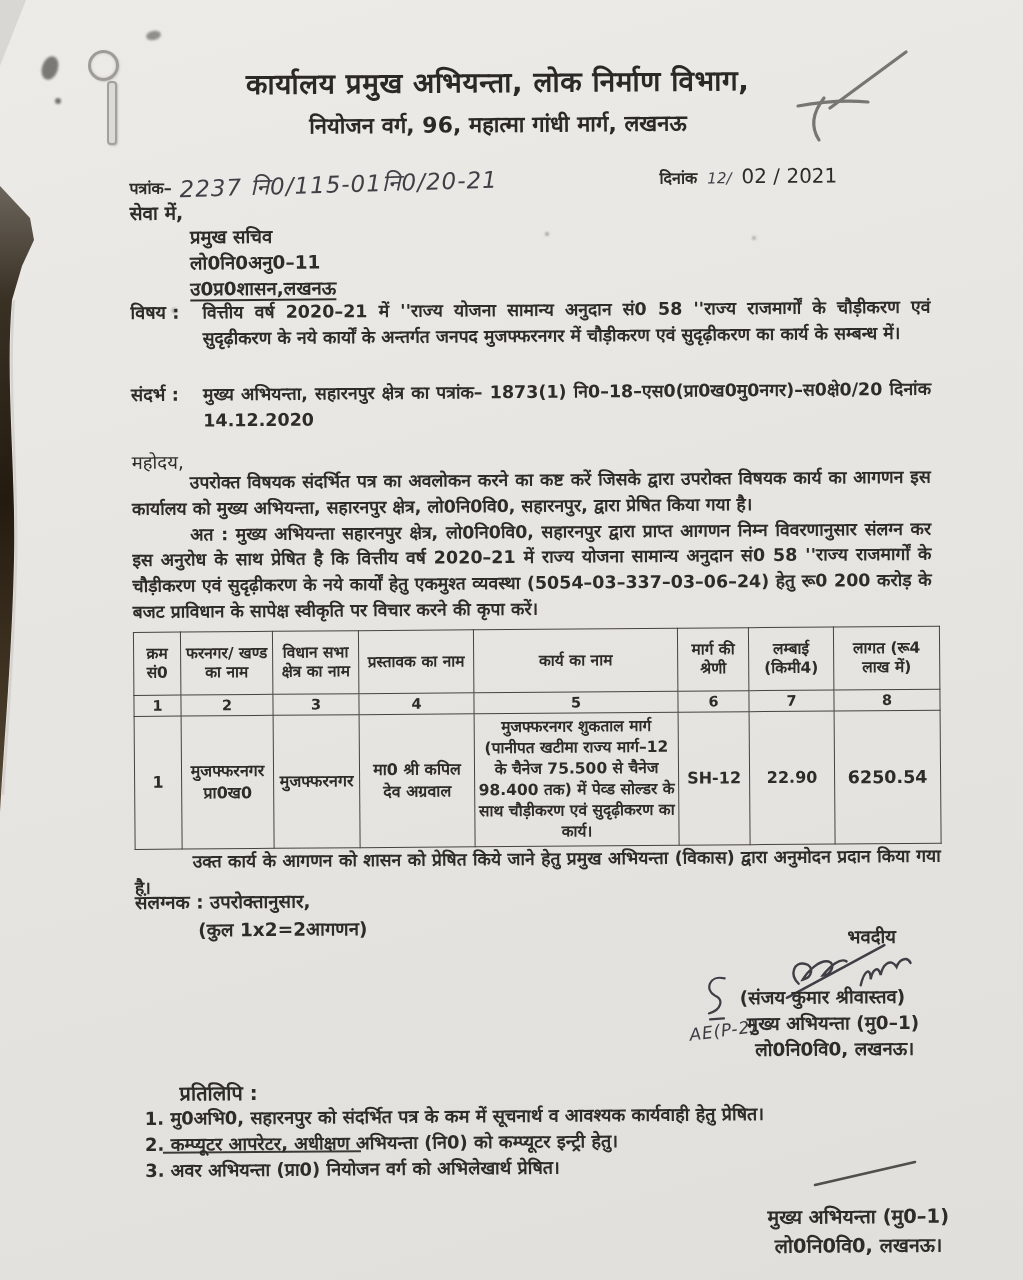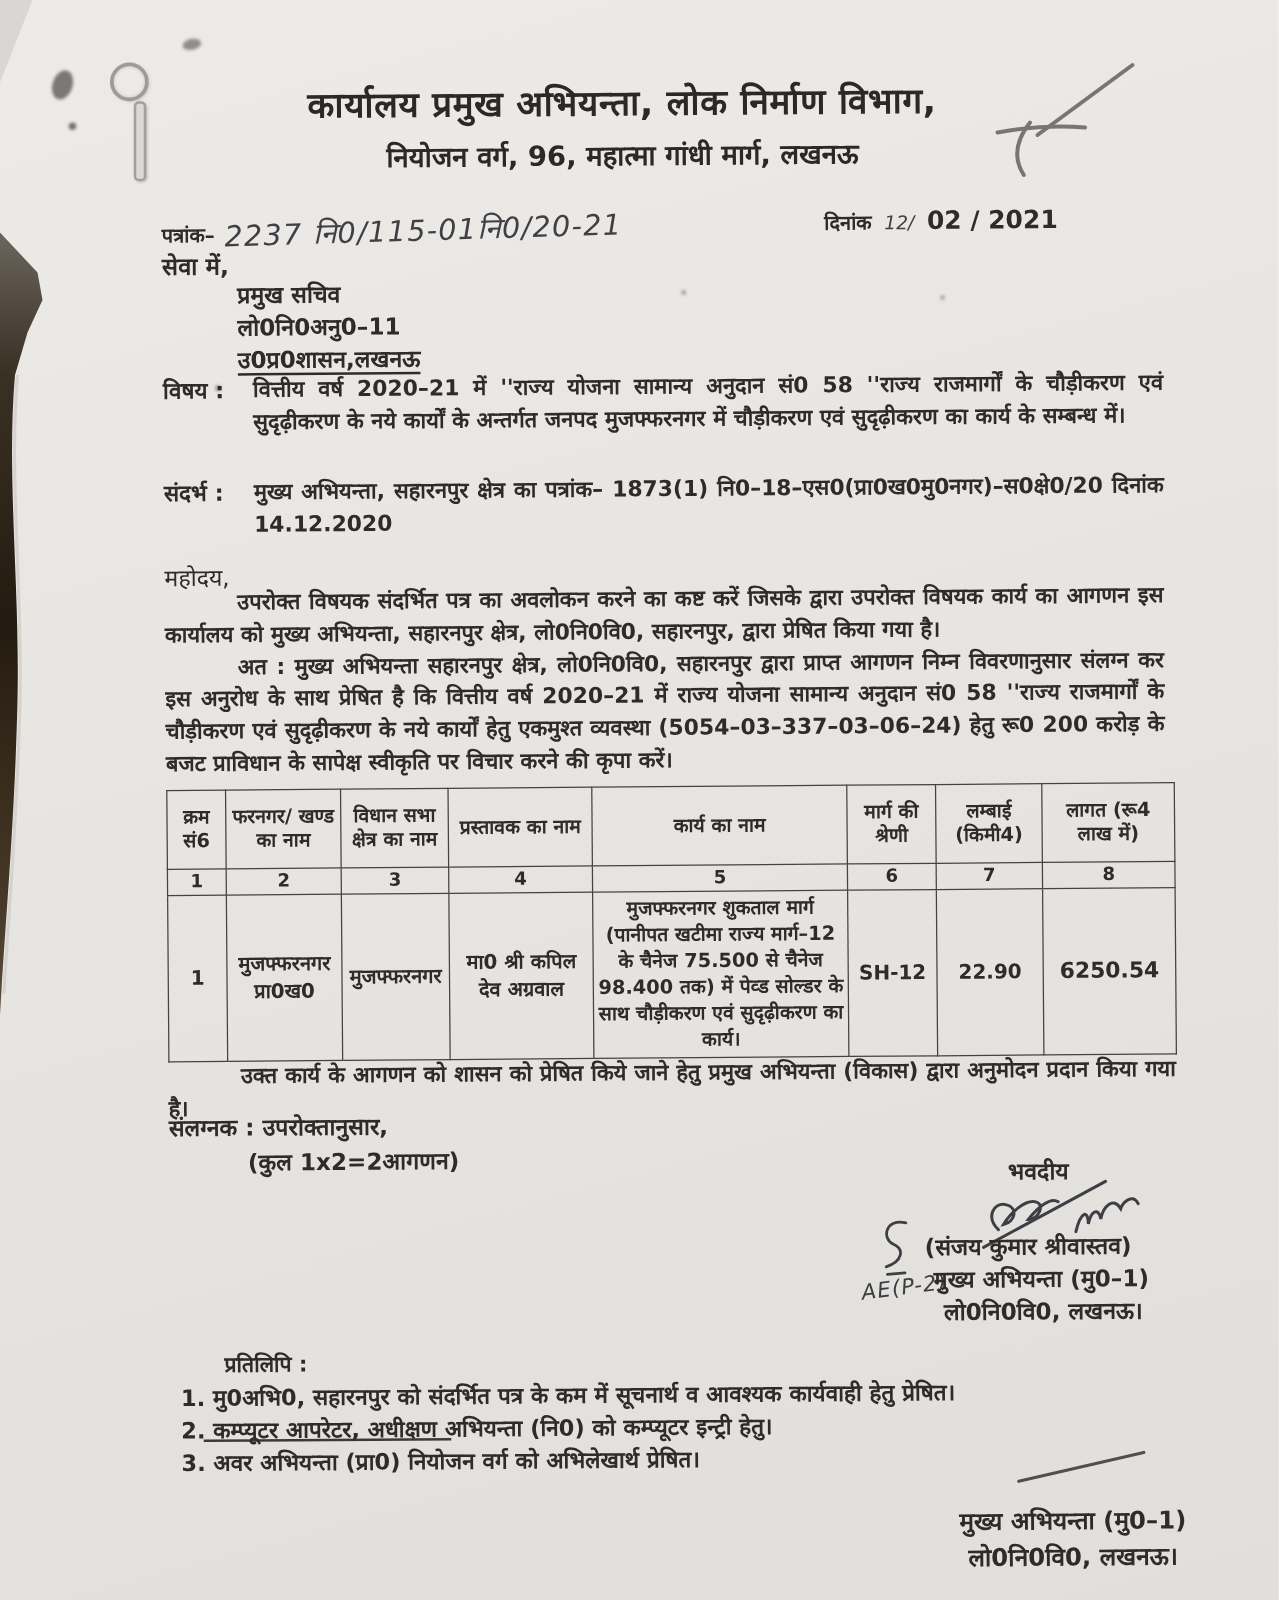--- a/index.html
+++ b/index.html
@@ -19,21 +19,21 @@
   .lh1{font-size:28px;font-weight:700;letter-spacing:.5px;color:#2b2926;}
   .lh2{font-size:22px;font-weight:700;margin-top:8px;color:#2b2926;}
 
   
   .refline{left:133px;top:166px;width:540px;display:flex;align-items:baseline;gap:8px;}
   .plabel{font-size:16px;font-weight:700;white-space:nowrap;}
   .hand{color:#403f45;font-style:italic;}
   .letterno{font-size:23px;letter-spacing:1px;transform:rotate(-1.3deg);white-space:nowrap;}
   .dateline{left:663px;top:166px;display:flex;align-items:baseline;gap:10px;}
   .dateday{font-size:15px;}
-  .daterest{font-size:20px;font-weight:700;}
+  .daterest{font-size:20px;font-weight:400;}
 
   .seva{left:133px;top:197px;font-size:19px;font-weight:700;}
   .addr{left:193px;top:222px;font-size:18.5px;font-weight:600;line-height:26px;}
   .addr .u{text-decoration:underline;text-underline-offset:4px;text-decoration-thickness:1.5px;}
 
   
   .block{display:flex;gap:10px;}
   .subject{left:133px;top:297px;width:800px;}
   .reference{left:133px;top:379px;width:800px;}
   .blabel{font-size:18px;font-weight:700;white-space:nowrap;width:62px;flex:none;}
@@ -53,28 +53,28 @@
   .datarow td{font-size:16px;font-weight:600;line-height:22px;height:128px;}
   .datarow .work{font-size:15.5px;line-height:21px;}
   .datarow .money{font-size:17.5px;}
 
   
   .closing{left:133px;top:847px;width:806px;font-size:17.5px;font-weight:600;line-height:25.5px;text-align:justify;}
   .enclosure{left:133px;top:886px;font-size:18.5px;font-weight:700;}
   .enclosure2{left:196px;top:914px;font-size:18.5px;font-weight:700;}
 
   
-  .bhavdiya{left:804px;top:926px;font-size:18.5px;font-weight:700;}
+  .bhavdiya{left:845px;top:926px;font-size:18.5px;font-weight:700;}
   .signame{left:737px;top:986px;font-size:18.5px;font-weight:700;}
   .sigtitle{left:744px;top:1012px;font-size:18.5px;font-weight:700;}
   .sigorg{left:752px;top:1038px;font-size:18.5px;font-weight:700;}
   .aenote{left:686px;top:1022px;font-size:17px;letter-spacing:1px;transform:rotate(-7deg);color:#3d3c42;font-style:italic;}
 
   
-  .copylabel{left:176px;top:1077px;font-size:17px;font-weight:700;}
+  .copylabel{left:176px;top:1077px;font-size:20px;font-weight:700;}
   .copyitem{left:141px;font-size:18px;font-weight:600;white-space:nowrap;}
   .ci1{top:1103px;} .ci2{top:1129px;} .ci3{top:1155px;}
 
   
   .foot1{left:763px;top:1205px;font-size:19.5px;font-weight:700;}
   .foot2{left:770px;top:1234px;font-size:19.5px;font-weight:700;}
 
   
   .tag-ring{left:88px;top:50px;width:25px;height:25px;border:3px solid #9e9c98;border-radius:50%;
     box-shadow:inset 0 0 3px #c5c3bf, 1px 1px 2px #cfcdc9;}
@@ -183,21 +183,21 @@
           <col style="width:92px">
           <col style="width:86px">
           <col style="width:115px">
         <col style="width:204px">
           <col style="width:71px">
           <col style="width:85px">
           <col style="width:106px">
       </colgroup>
       <tbody>
           <tr>
-        <th>क्रम सं6</th>
+        <th>क्रम सं0</th>
         <th>फरनगर/ खण्ड का नाम</th>
         <th>विधान सभा क्षेत्र का नाम</th>
         <th>प्रस्तावक का नाम</th>
         <th>कार्य का नाम</th>
         <th>मार्ग की श्रेणी</th>
         <th>लम्बाई (किमी4)</th>
         <th>लागत (रू4 लाख में)</th>
       </tr>
       <tr class="numrow">
         <td>1</td>

